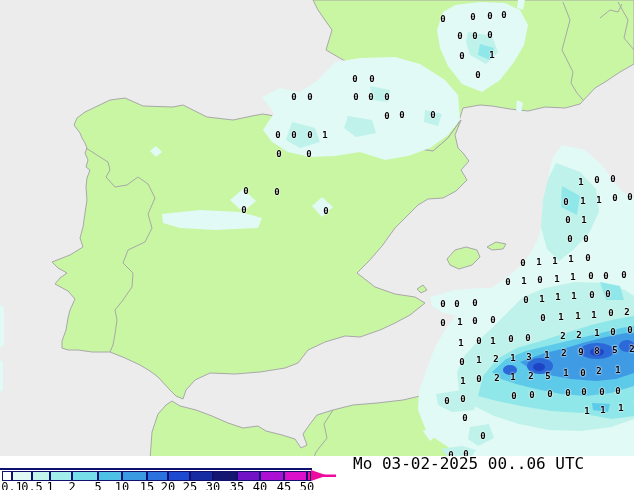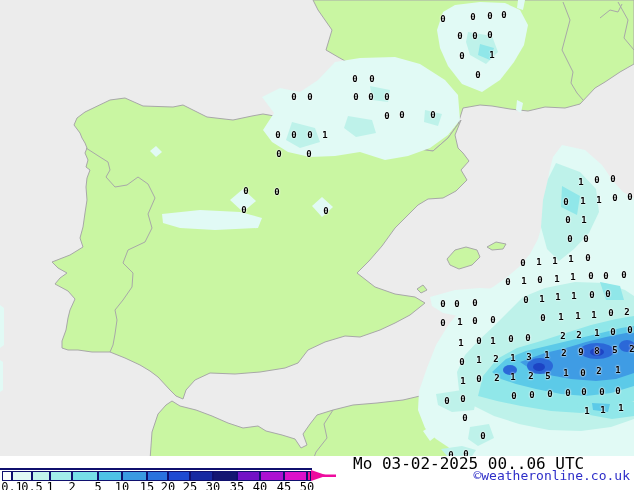--- a/index.html
+++ b/index.html
@@ -246,21 +246,20 @@
       <span class="pt" style="left: 603px; top: 410px;">1</span>
       <span class="pt" style="left: 621px; top: 408px;">1</span>
       <span class="pt" style="left: 465px; top: 418px;">0</span>
       <span class="pt" style="left: 483px; top: 436px;">0</span>
       <span class="pt" style="left: 451px; top: 455px;">0</span>
       <span class="pt" style="left: 466px; top: 454px;">0</span>
     </div>
 
   <div id="footer">
     <div id="datetime">Mo 03-02-2025 00..06 UTC (00+174)</div>
-    <div id="copyright">©weatheronline.co.uk</div>
     <div id="legend-line"></div>
     <div id="legend-bar">
         <div class="seg" style="left: 2px; width: 10px; background: rgb(252, 255, 253);"></div>
         <div class="seg" style="left: 12px; width: 20px; background: rgb(226, 250, 244);"></div>
         <div class="seg" style="left: 32px; width: 18px; background: rgb(194, 244, 236);"></div>
         <div class="seg" style="left: 50px; width: 22px; background: rgb(162, 238, 234);"></div>
         <div class="seg" style="left: 72px; width: 26px; background: rgb(118, 222, 232);"></div>
         <div class="seg" style="left: 98px; width: 24px; background: rgb(78, 194, 230);"></div>
         <div class="seg" style="left: 122px; width: 25px; background: rgb(58, 154, 226);"></div>
         <div class="seg" style="left: 147px; width: 21px; background: rgb(42, 114, 222);"></div>

